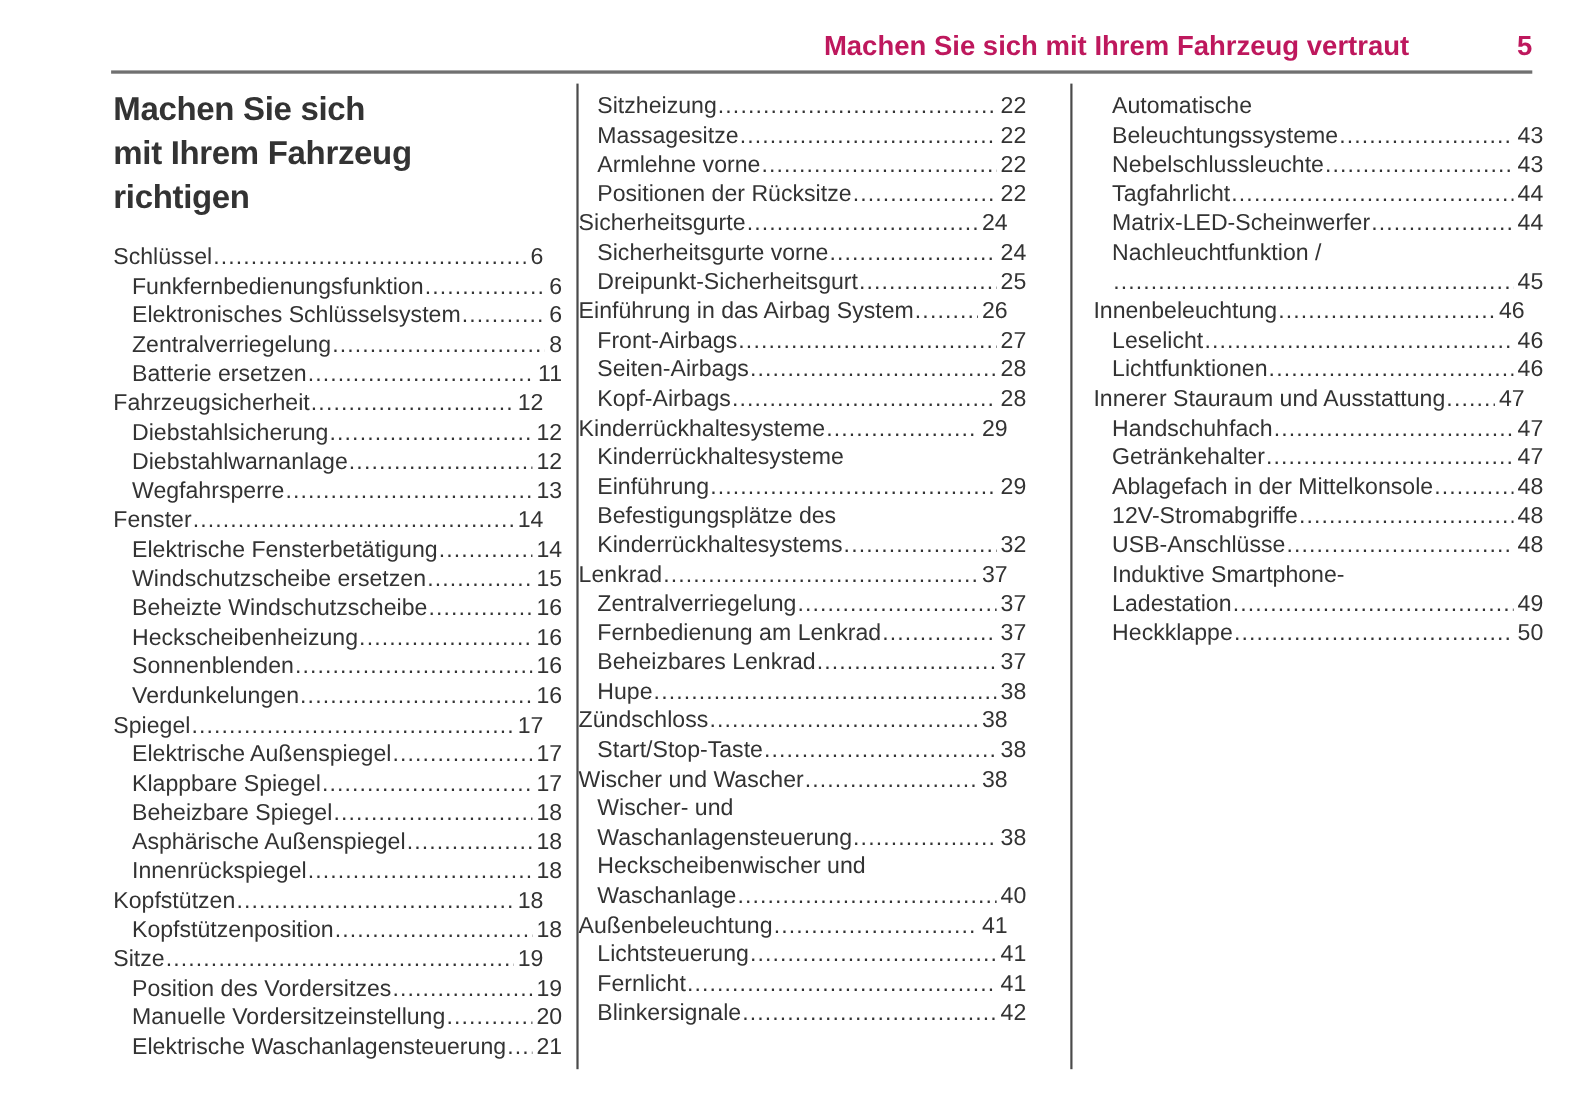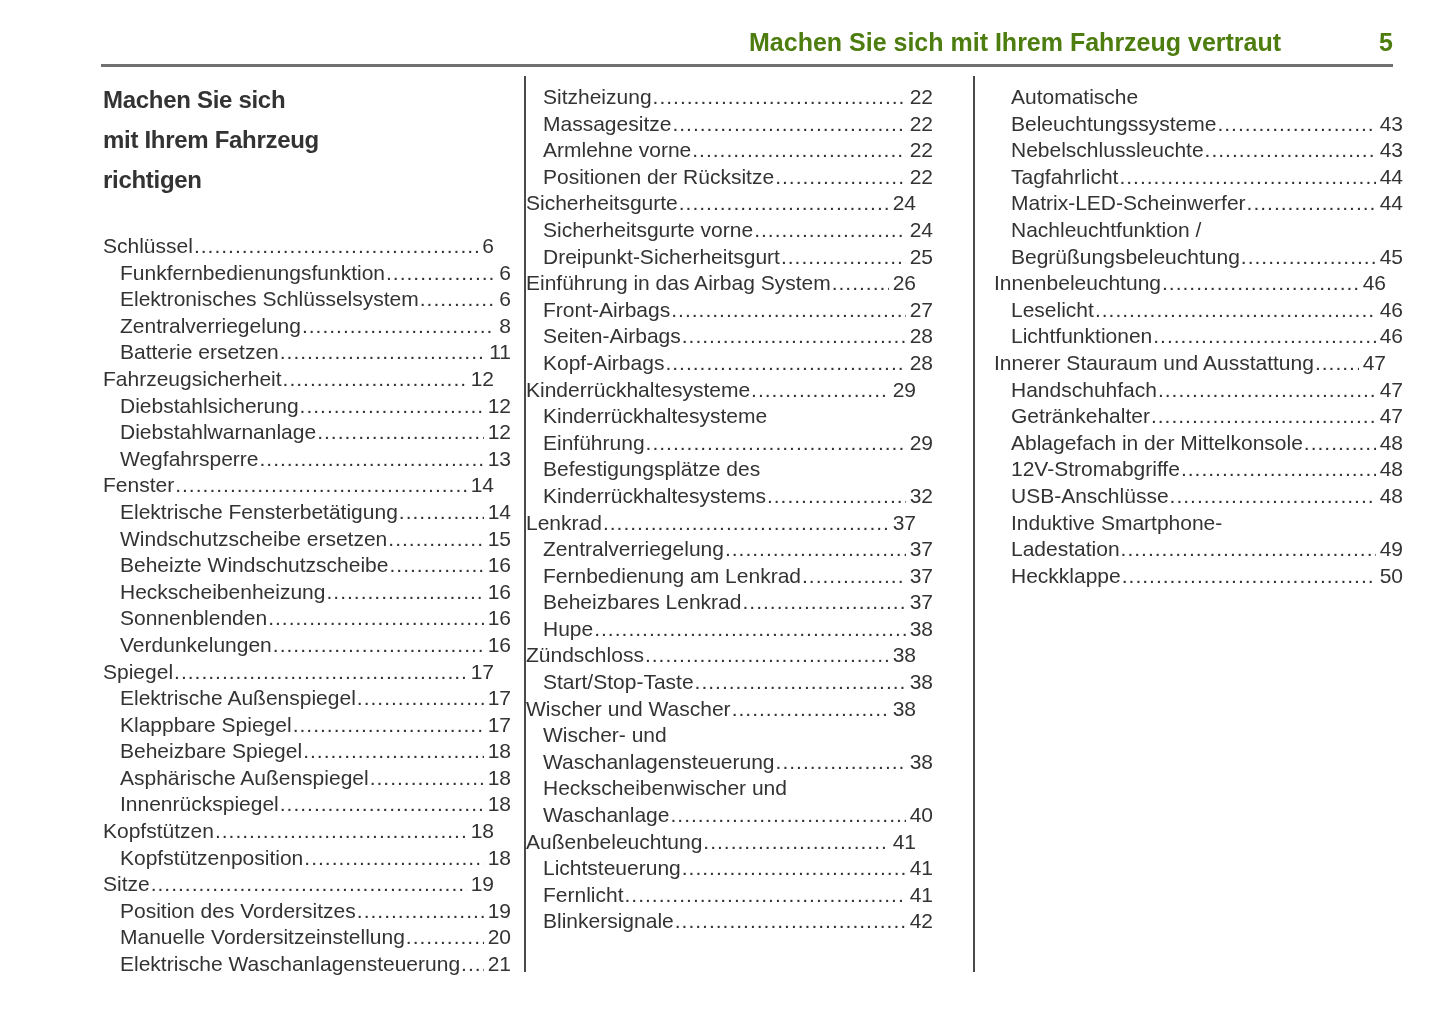--- a/index.html
+++ b/index.html
@@ -9,21 +9,21 @@
     font-family: "Liberation Sans", "DejaVu Sans", sans-serif;
     color: #333333;
     overflow: hidden;
   }
   .page { position: relative; width: 1445px; height: 1018px; }
 
   
   .running-head {
     position: absolute; top: 28px; left: 101px; width: 1292px;
     display: flex; justify-content: flex-end; align-items: center;
-    font-weight: bold; font-size: 25px; color: #4d7c0f;
+    font-weight: bold; font-size: 25px; color: #be185d;
   }
   .running-head .head-title { white-space: nowrap; }
   .running-head .head-page { margin-left: 98px; }
   .header-rule {
     position: absolute; top: 64px; left: 101px; width: 1292px; height: 3px;
     background: #707070;
   }
 
   
   .divider {
@@ -33,22 +33,22 @@
   .divider-1 { left: 524px; }
   .divider-2 { left: 973px; }
 
   
   .col { position: absolute; font-size: 21px; line-height: 26.6px; }
   .col-1 { left: 103px; top: 80px;  width: 391px; }
   .col-2 { left: 526px; top: 84px;  width: 390px; }
   .col-3 { left: 994px; top: 84px;  width: 392px; }
 
   .section-title {
-    font-size: 24px; line-height: 40px; font-weight: bold;
-    color: #333333; margin-bottom: 33px; letter-spacing: -0.3px;
+    font-size: 30px; line-height: 40px; font-weight: bold;
+    color: #333333; margin-bottom: 21px; letter-spacing: -0.3px;
   }
 
   .toc-row { display: flex; align-items: baseline; width: 100%; }
   .toc-row.sub { padding-left: 17px; }
   .toc-row .lbl { white-space: nowrap; flex: 0 0 auto; }
   .toc-row .dots {
     flex: 1 1 auto; min-width: 0; overflow: hidden; white-space: nowrap;
     margin: 0 1px;
   }
   .toc-row .dots::after {
@@ -401,21 +401,20 @@
         </div>
         <div class="toc-row sub">
           <span class="lbl">Matrix-LED-Scheinwerfer</span>
           <span class="dots"></span>
           <span class="pg">44</span>
         </div>
         <div class="toc-row sub">
           <span class="lbl">Nachleuchtfunktion /</span>
         </div>
         <div class="toc-row sub">
-          <span class="lbl">Begrüßungsbeleuchtung</span>
           <span class="dots"></span>
           <span class="pg">45</span>
         </div>
         <div class="toc-row">
           <span class="lbl">Innenbeleuchtung</span>
           <span class="dots"></span>
           <span class="pg">46</span>
         </div>
         <div class="toc-row sub">
           <span class="lbl">Leselicht</span>

